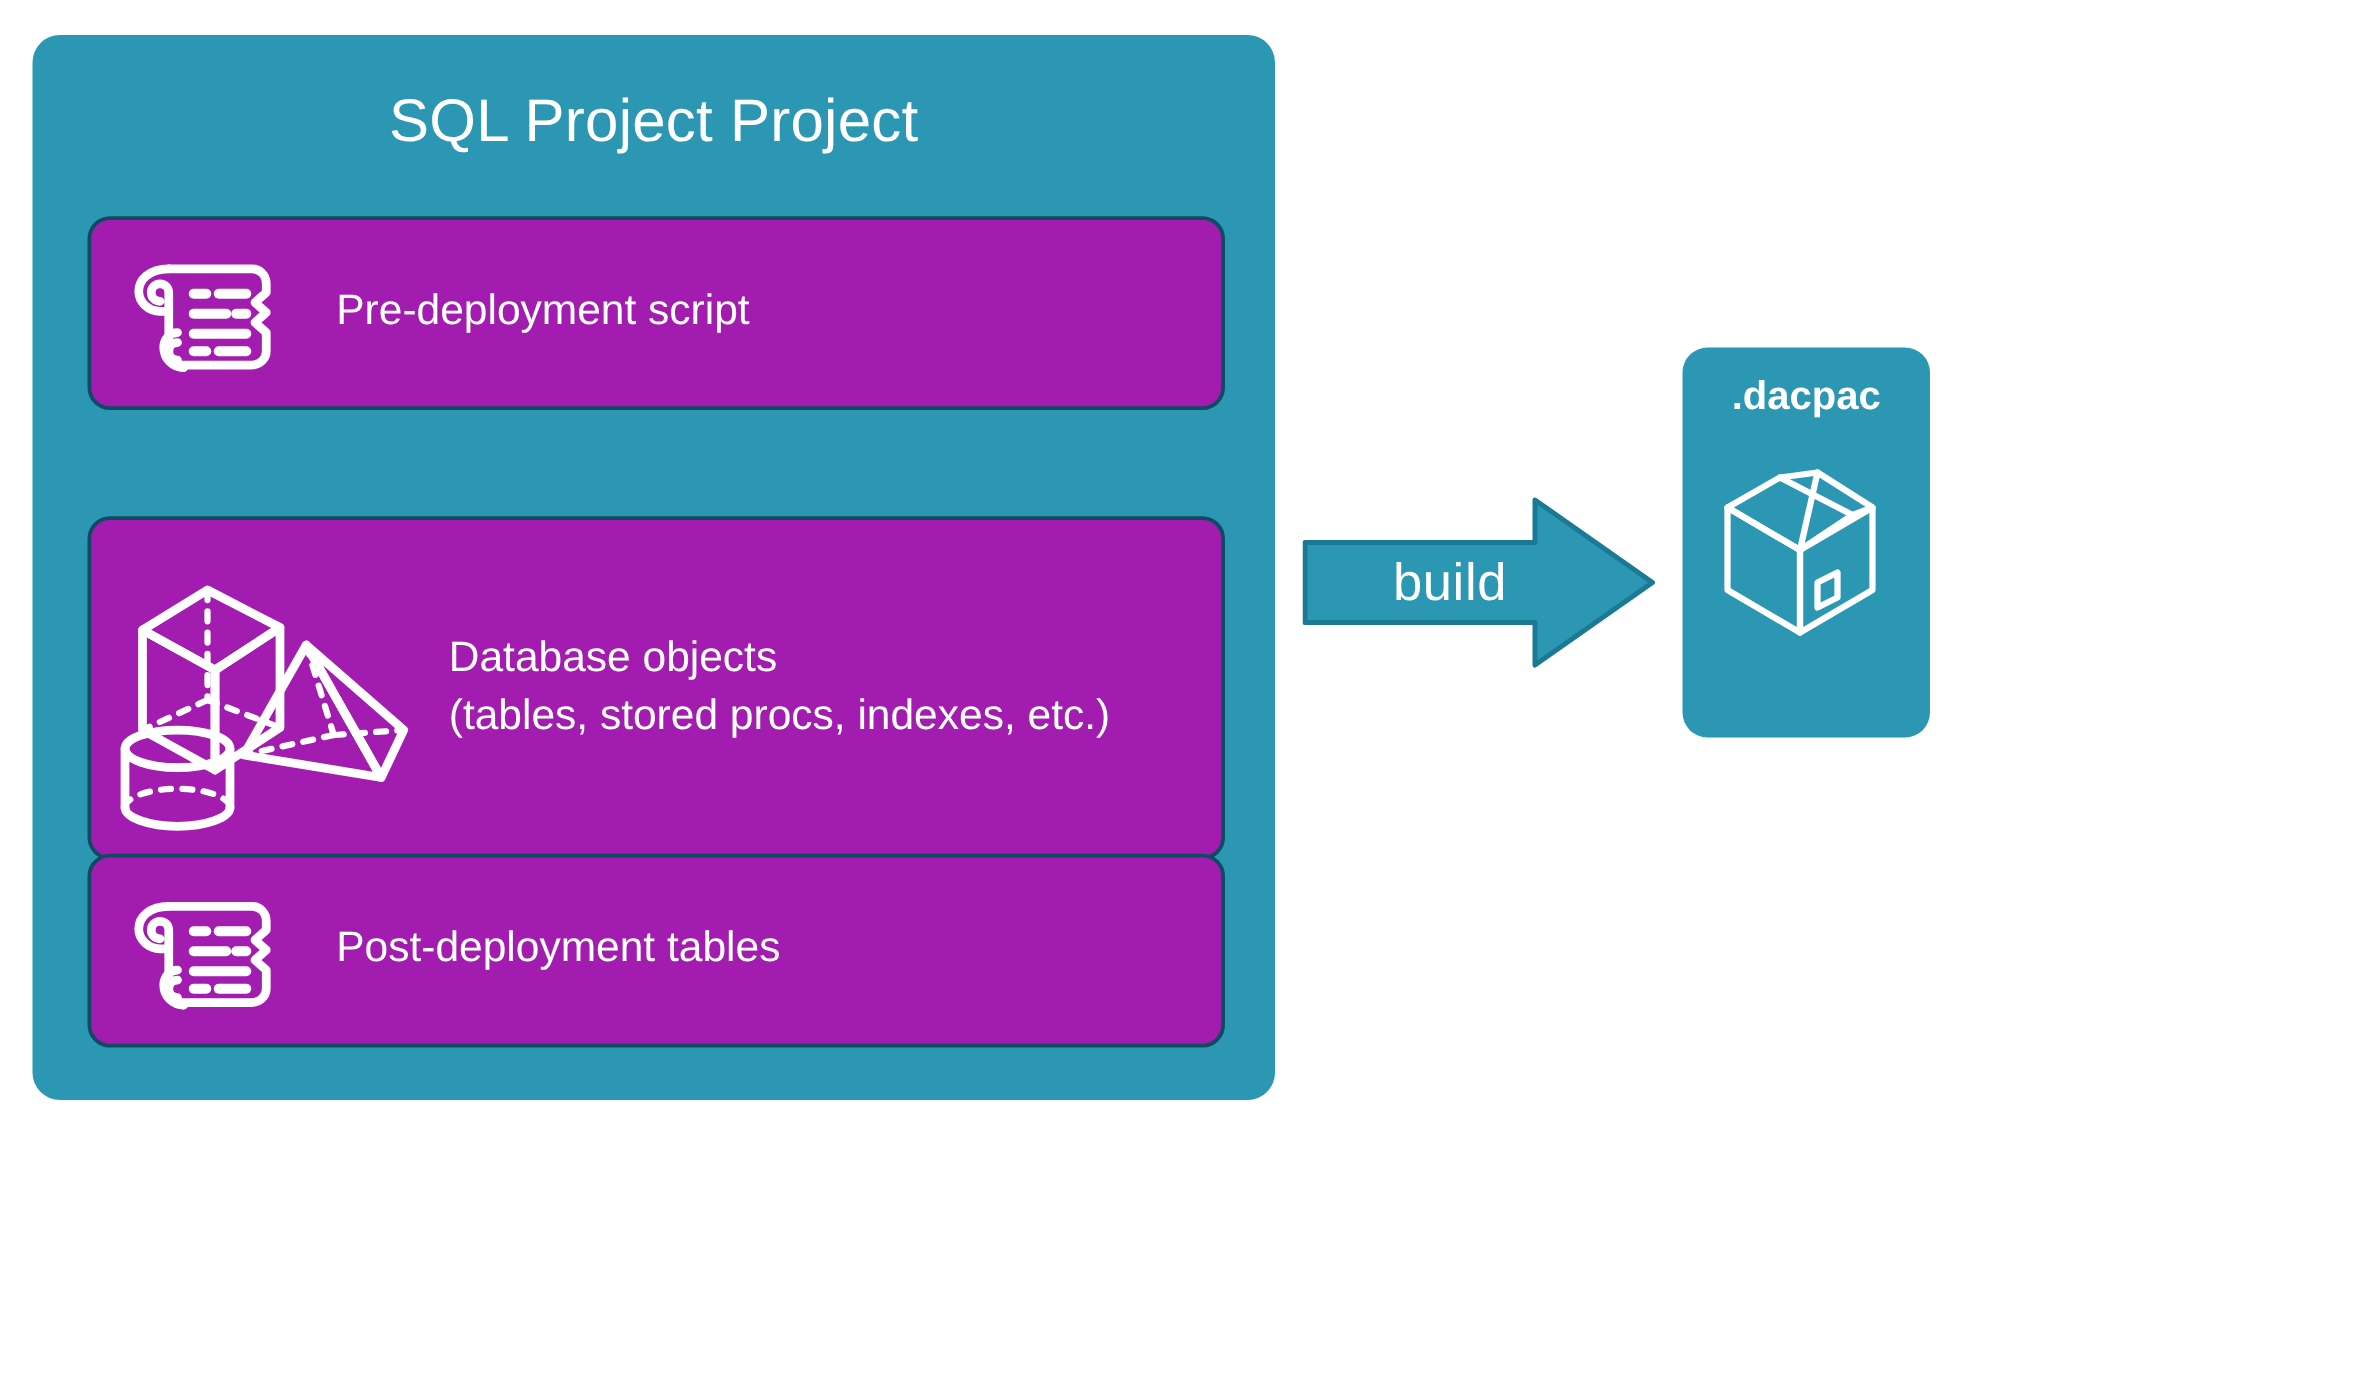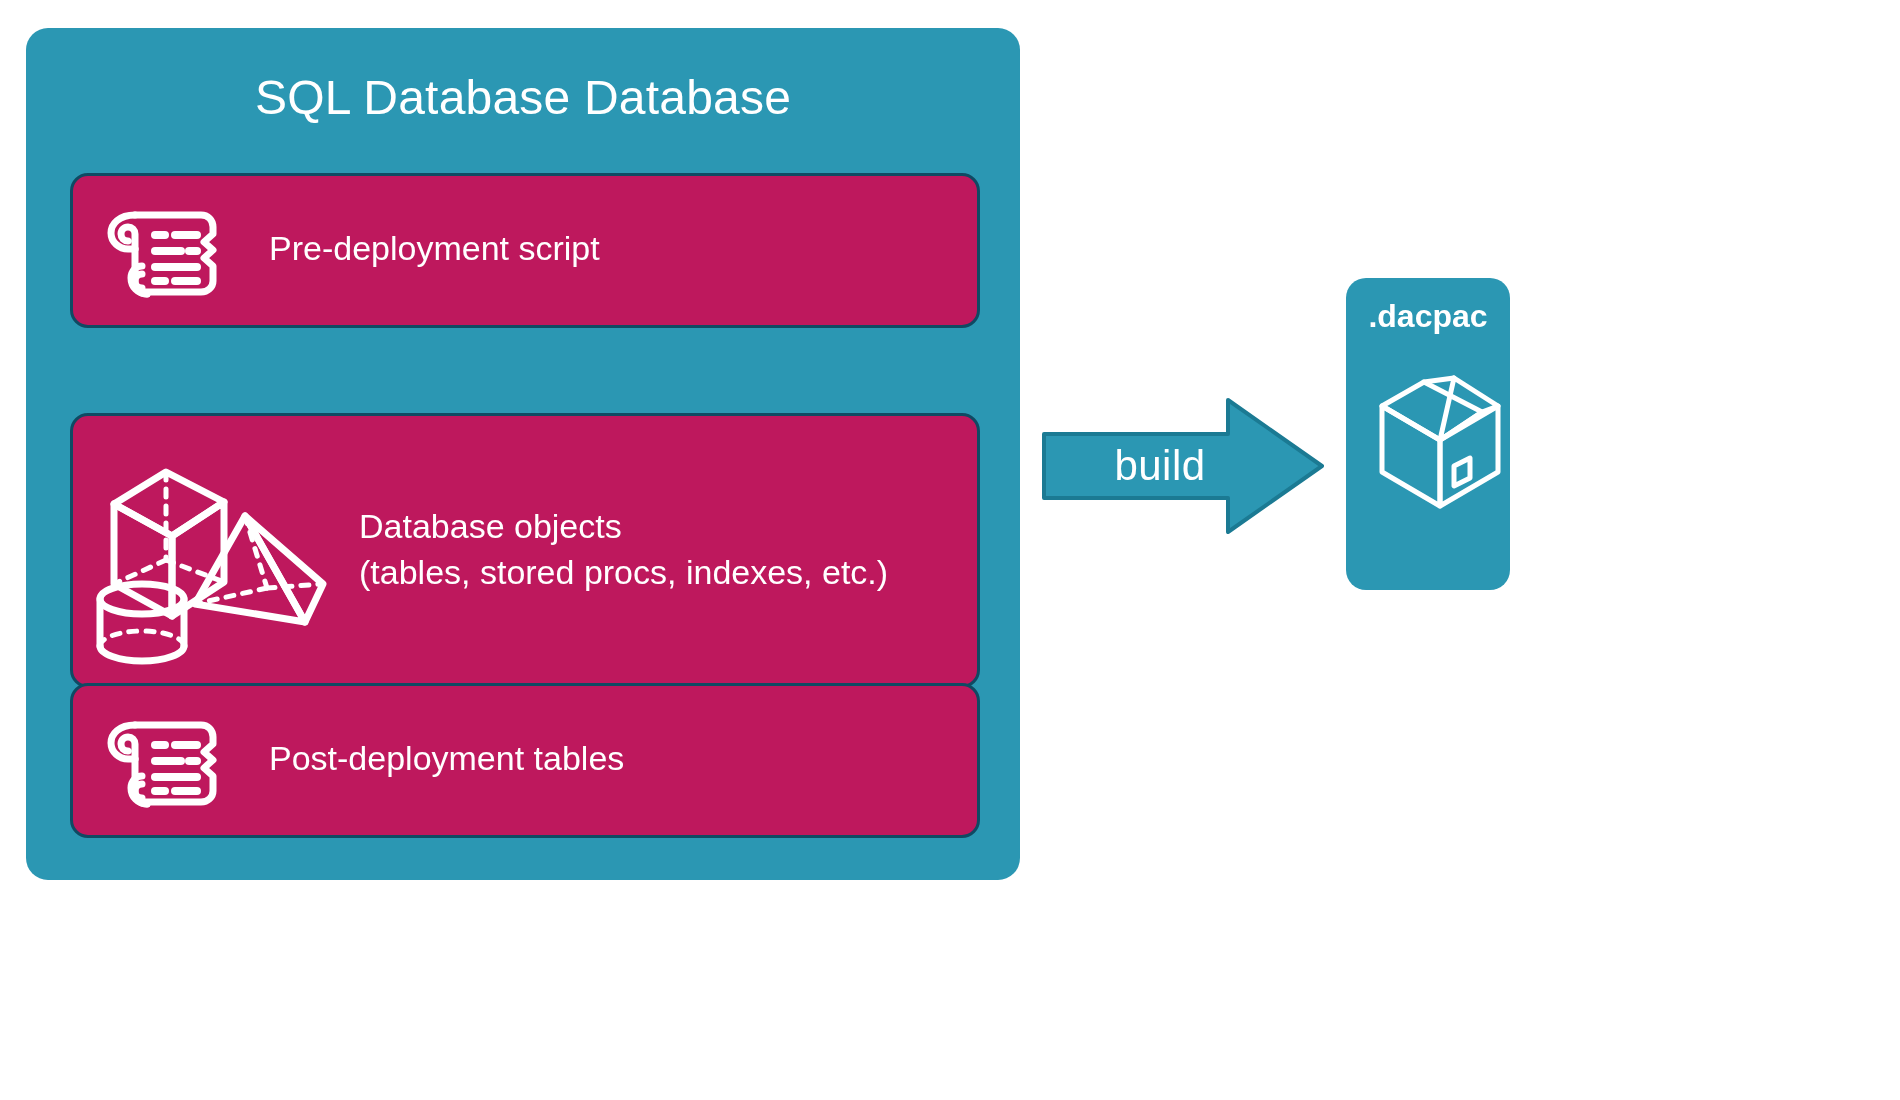--- a/index.html
+++ b/index.html
@@ -31,21 +31,21 @@
     font-weight:400;
     letter-spacing:0.2px;
     line-height:1;
   }
 
   
   .panel{
     position:absolute;
     left:44px;
     width:910px;
-    background:#be185d;
+    background:#a21caf;
     border:3px solid #0f4a63;
     border-radius:18px;
     box-sizing:border-box;
   }
   .panel-1{top:145px;height:155px;}
   .panel-2{top:340px;height:275px;margin-top:45px;}
   .panel-3{top:655px;height:155px;}
 
   .panel-label{
     position:absolute;
@@ -76,21 +76,21 @@
     display:flex;align-items:center;justify-content:center;
     color:#ffffff;font-size:42px;font-weight:normal;
     letter-spacing:0.5px;
     pointer-events:none;
   }
 
   
   .dacpac-card{
     position:absolute;
     left:1346px;top:278px;
-    width:164px;height:312px;
+    width:198px;height:312px;
     background:#2b97b3;
     border-radius:20px;
     box-sizing:border-box;
   }
   .dacpac-title{
     position:absolute;
     left:0;top:22px;width:100%;
     text-align:center;
     color:#ffffff;
     font-size:32px;
@@ -103,21 +103,21 @@
     width:132px;height:150px;
   }
 </style>
 </head>
 <body>
 
 <div id="stage">
 
   <div class="project-card">
 
-    <div class="project-title">SQL Database Database</div>
+    <div class="project-title">SQL Project Project</div>
 
     <div class="panel panel-1">
       <div class="icon-slot scroll-slot">
         <svg width="130" height="105" viewBox="0 0 130 105" fill="none" stroke="#ffffff" stroke-width="7" stroke-linecap="round" stroke-linejoin="round">
 
           <path d="M38 14 C22 14 14 23 14 32 C14 41 22 48 31 48 L38 48"></path>
           <path d="M31 40 C27 40 24 37 24 33 C24 29 27 26 31 26 C35 26 38 29 38 33 L38 48"></path>
 
           <path d="M38 14 L104 14 C111 14 116 19 116 26 L116 33 L107 41 L116 49 L107 57 L116 65 L116 80
                    C116 86 111 91 104 91 L48 91"></path>

